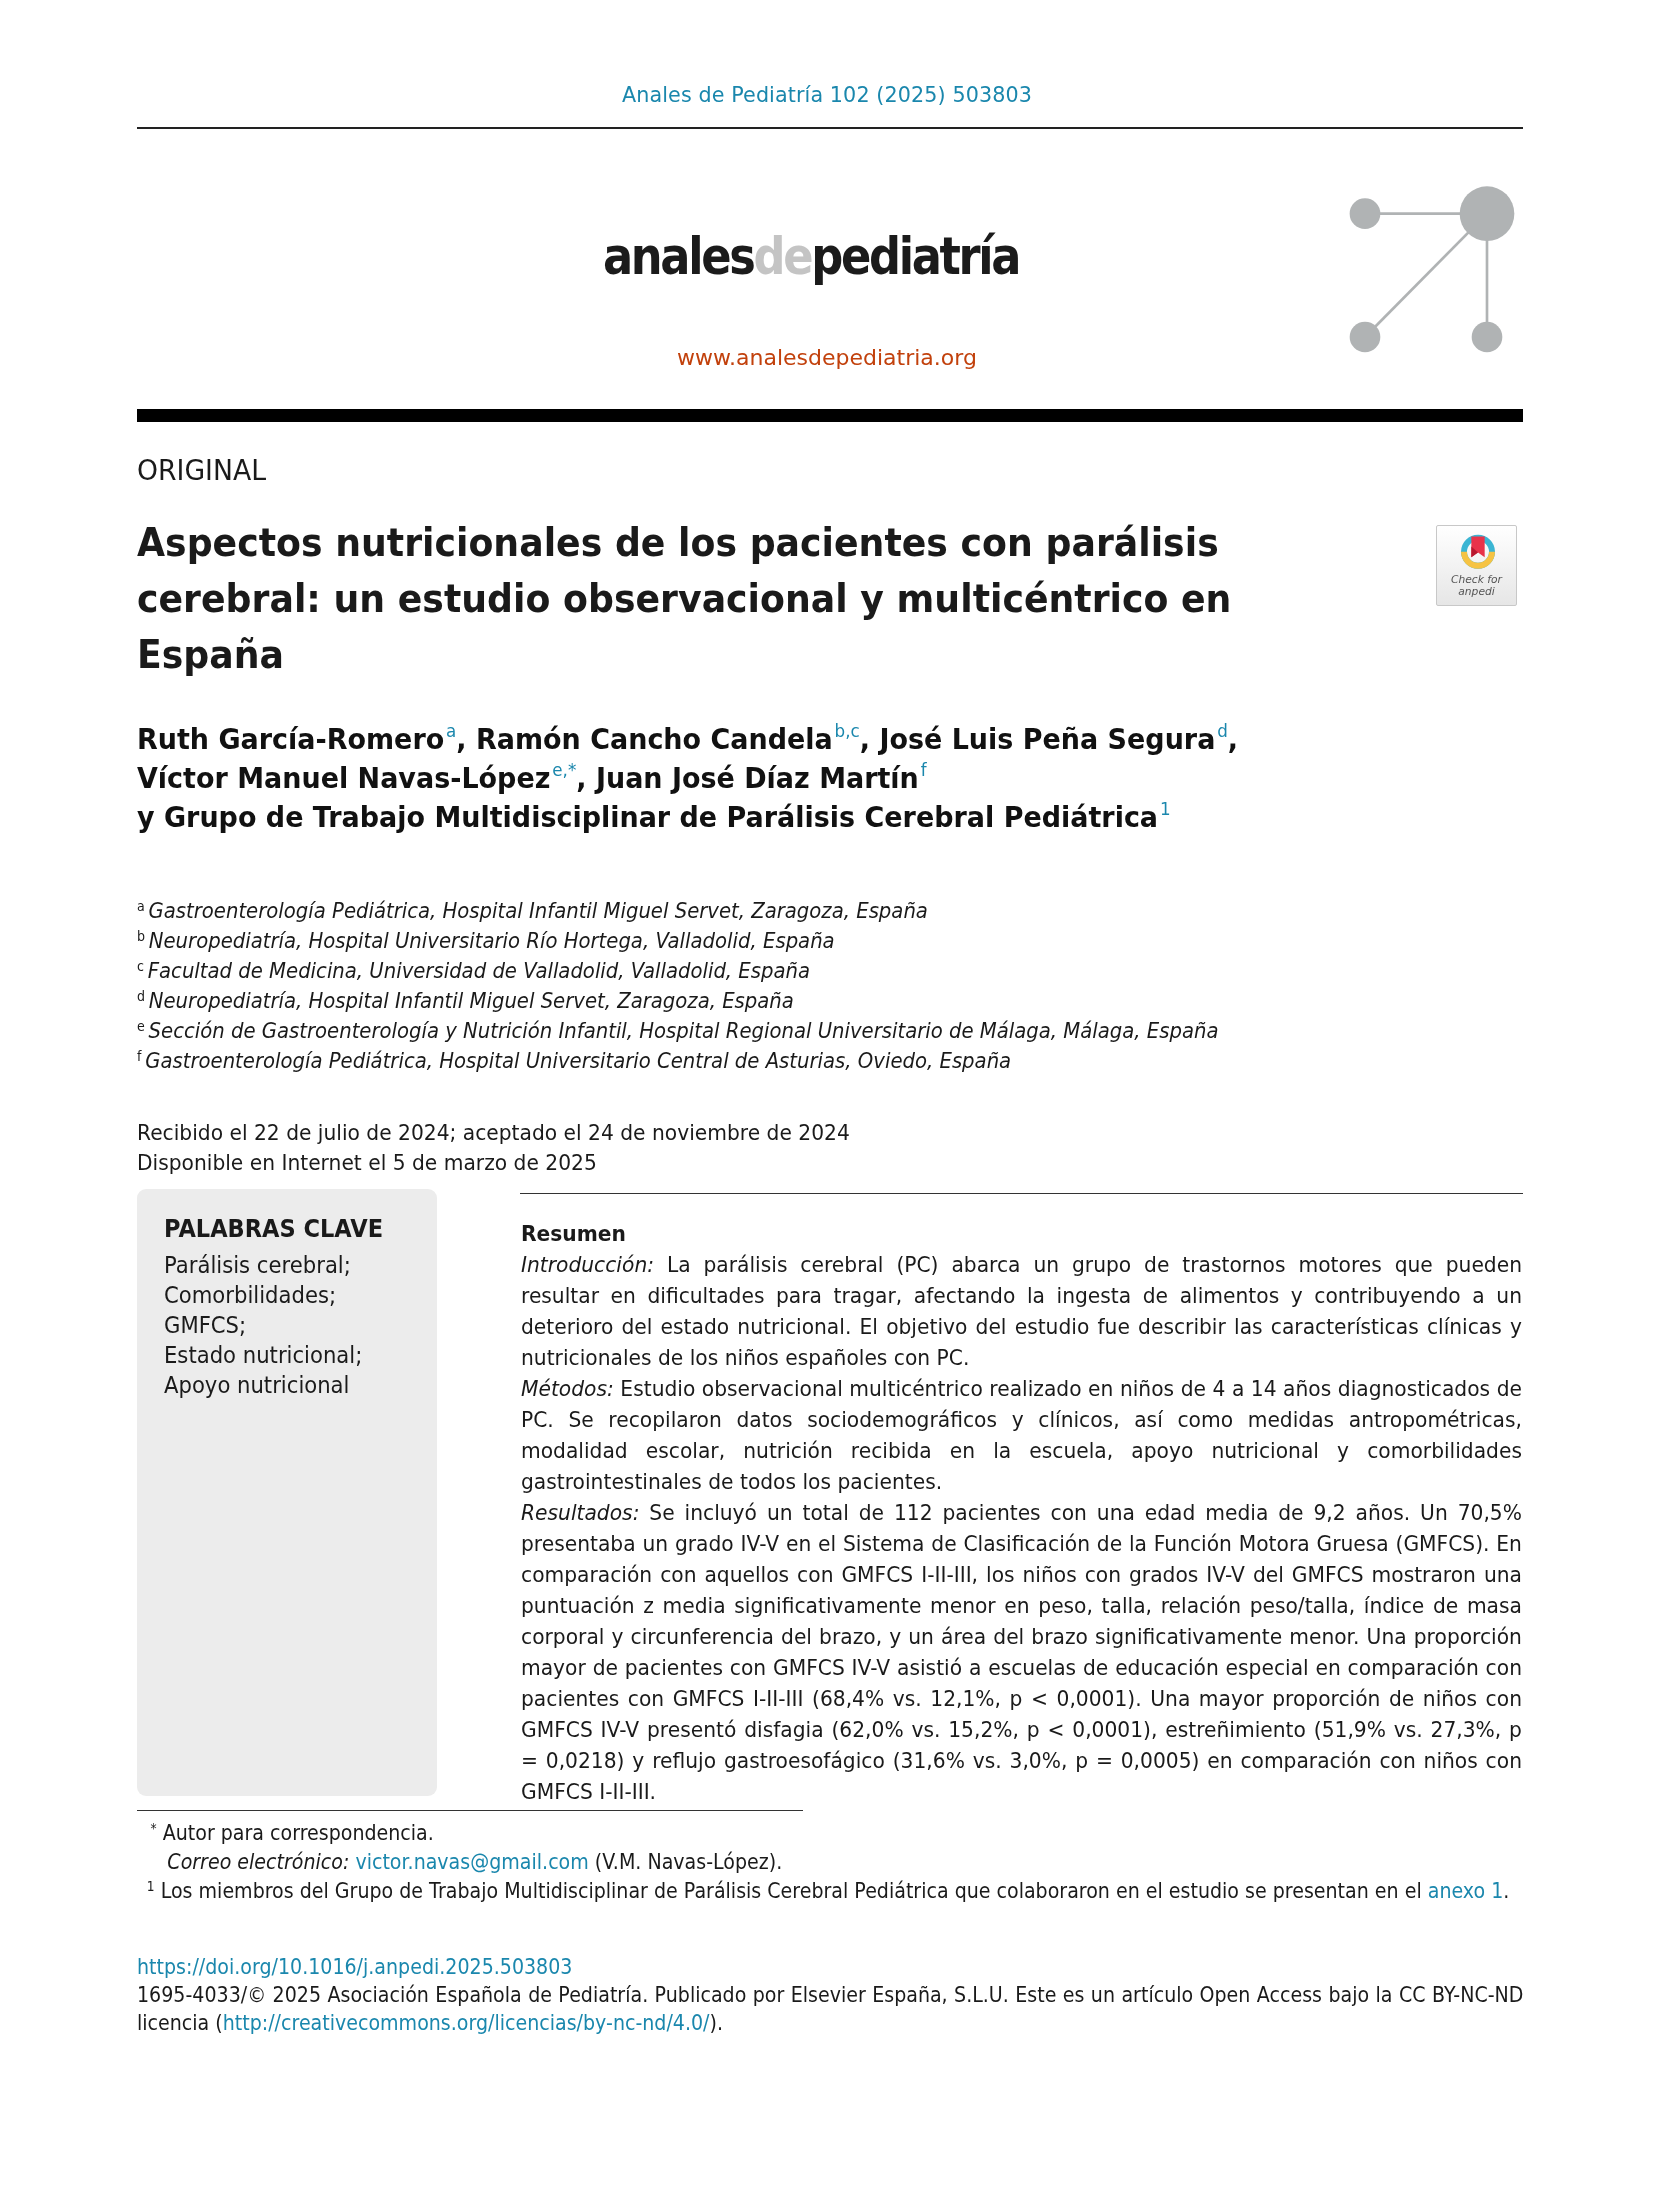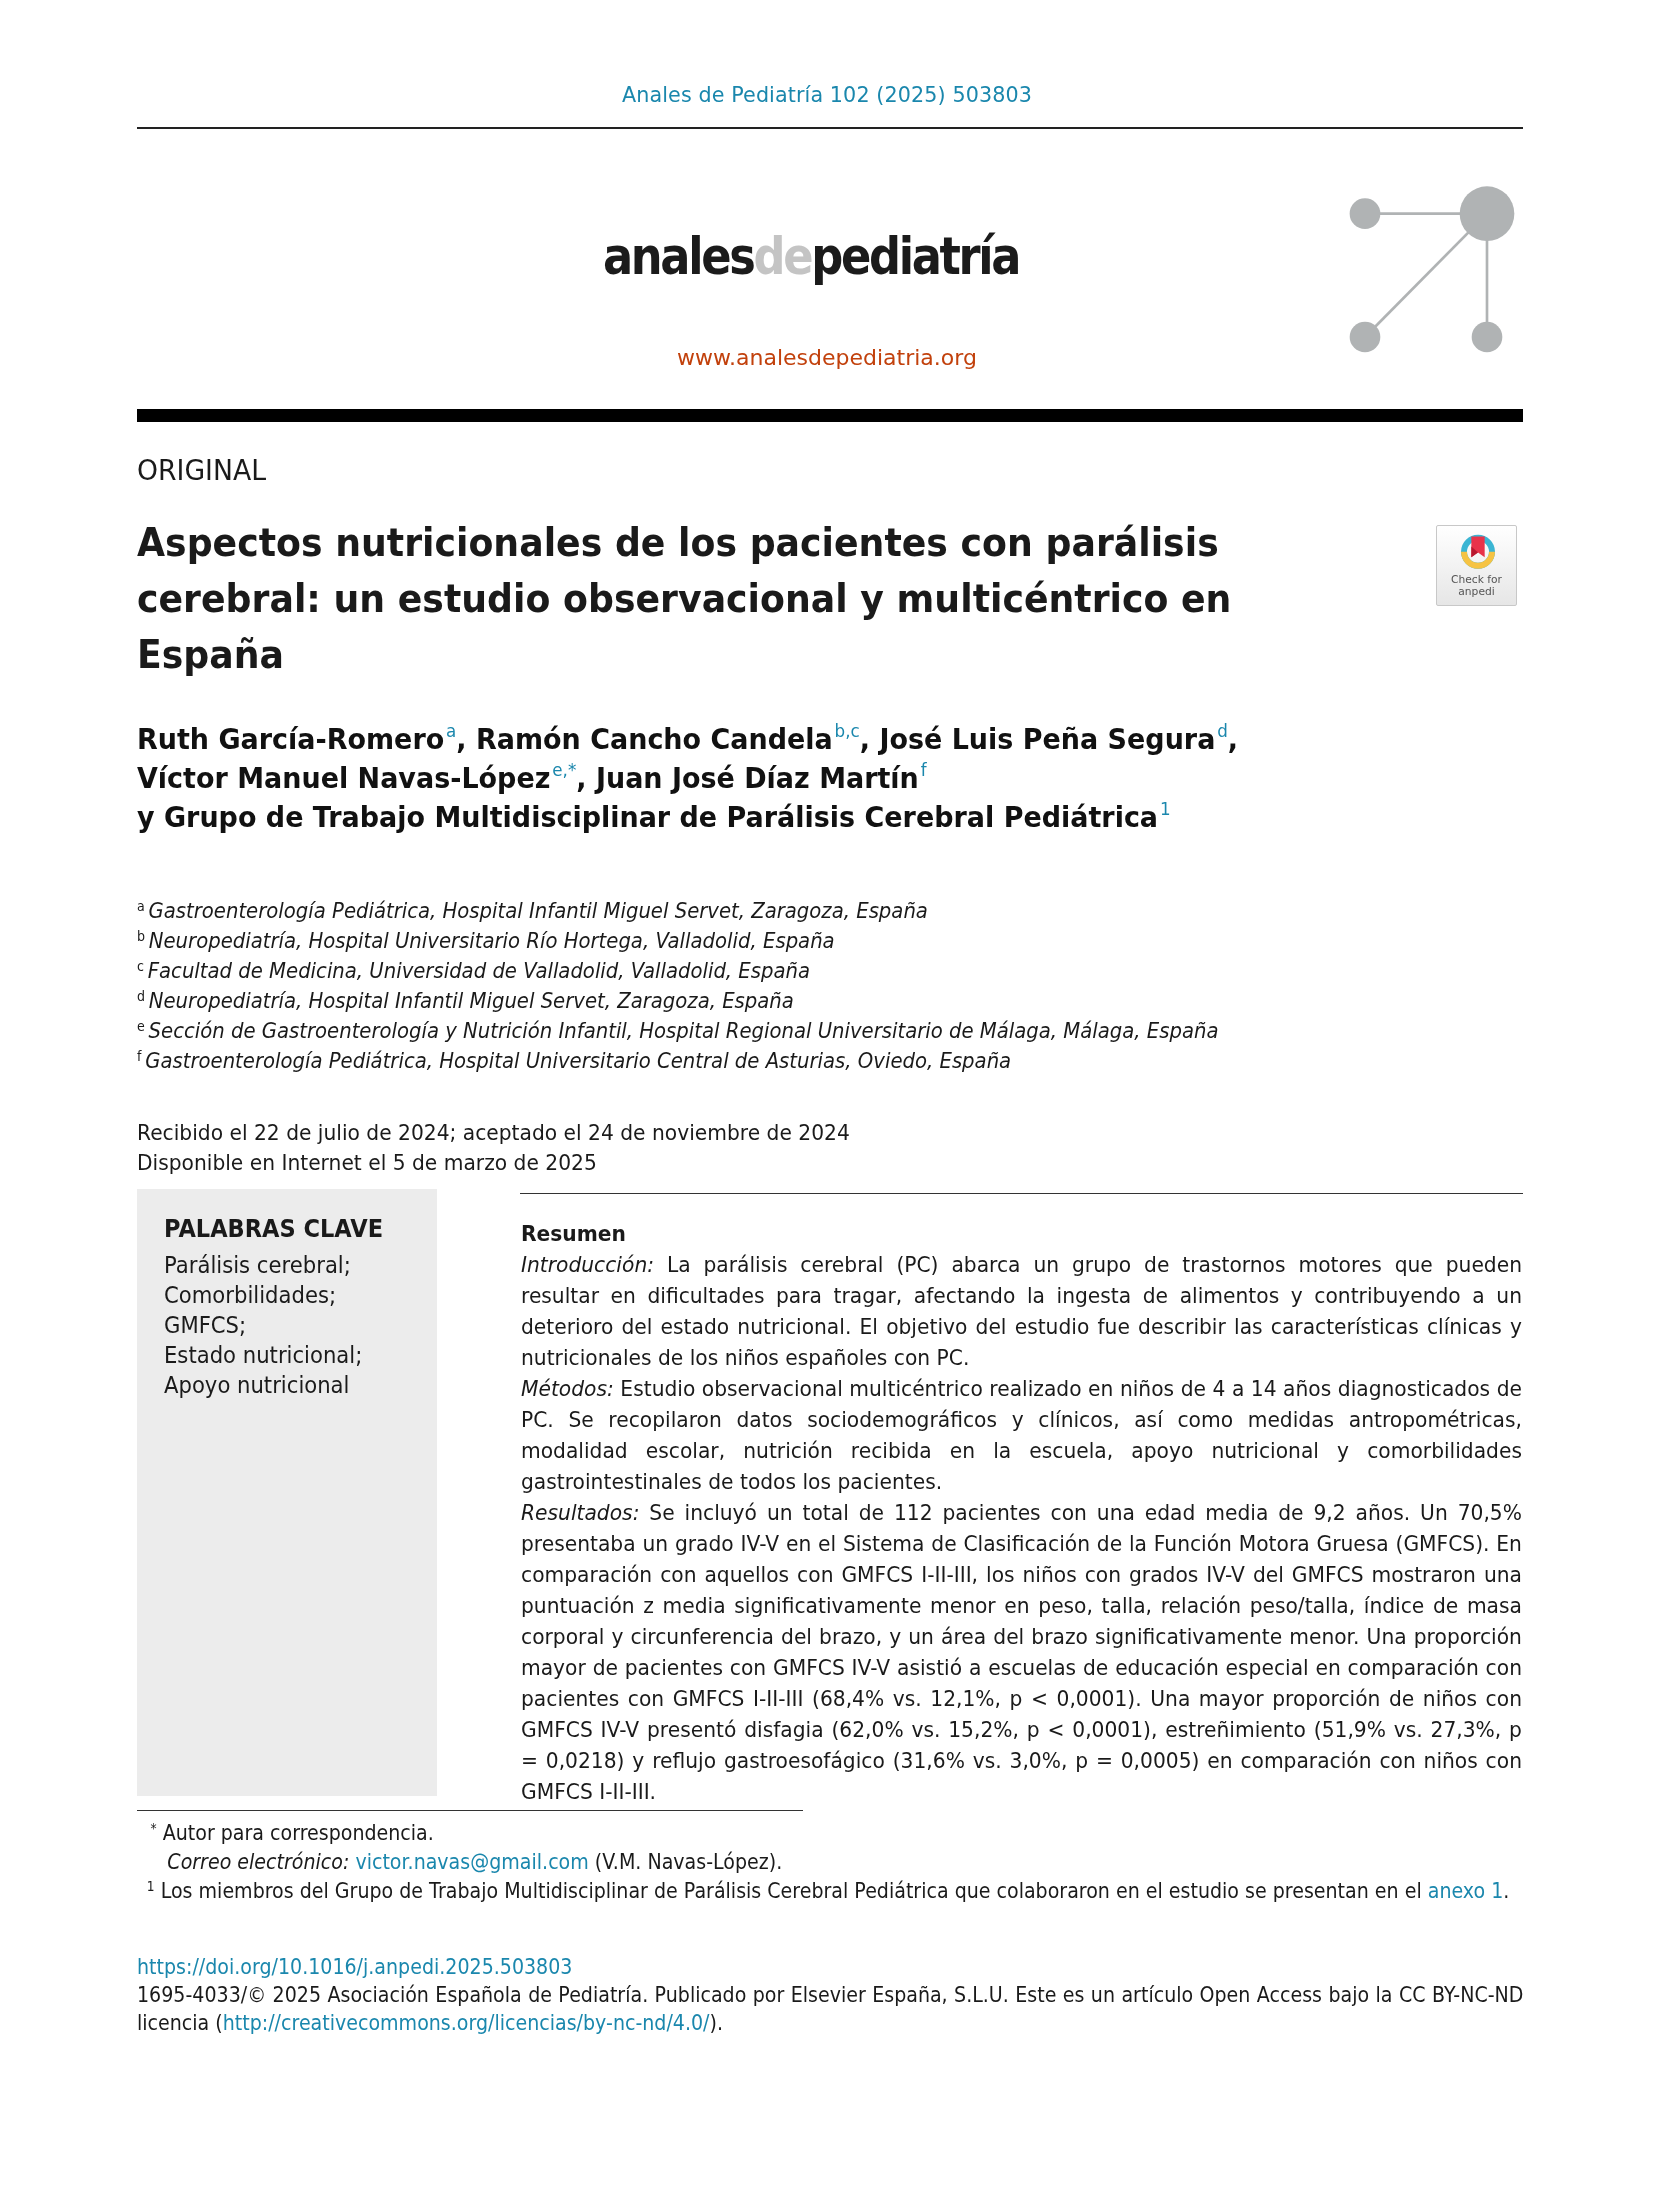--- a/index.html
+++ b/index.html
@@ -19,31 +19,31 @@
     #journal-url { left: 0; width: 1654px; top: 345px; text-align: center; font-size: 22px; color: #c2410c; }
     #network-logo { left: 1347px; top: 183px; width: 180px; height: 180px; }
 
     #thick-rule { left: 137px; width: 1386px; top: 409px; height: 13.3px; background: #000; }
 
     #section-label { left: 137px; top: 453px; font-size: 29px; color: #1a1a1a; transform: scaleX(0.92); transform-origin: left top; }
 
     #title { left: 137px; top: 515px; width: 1200px; font-size: 39px; font-weight: bold; line-height: 56px; color: #1a1a1a; transform: scaleX(0.93); transform-origin: left top; }
 
     #check-updates { left: 1436px; top: 525px; width: 81px; height: 81px; border: 0.7px solid #c8c8c8; border-radius: 2px; background: linear-gradient(#ffffff, #e6e6e6); box-sizing: border-box; }
-    #check-updates .cu-text { position: absolute; left: 0; width: 100%; top: 48px; text-align: center; font-size: 10.7px; line-height: 12px; color: #555; }
+    #check-updates .cu-text { position: absolute; left: 0; width: 100%; top: 48px; text-align: center; font-size: 10.7px; line-height: 12px; color: #555; font-style: italic; }
 
     #authors { left: 137px; top: 720px; width: 1334px; font-size: 29px; font-weight: bold; line-height: 39px; color: #111; transform: scaleX(0.93); transform-origin: left top; }
     #authors sup { color: #1a87ad; font-size: 18px; font-weight: normal; vertical-align: 12px; line-height: 0; margin-left: 2px; }
 
     #affiliations { left: 137px; top: 896px; width: 1334px; font-size: 20.7px; line-height: 30px; font-style: italic; color: #1a1a1a; transform: scaleX(0.95); transform-origin: left top; }
     #affiliations sup { font-style: normal; font-size: 13.3px; vertical-align: 7.3px; line-height: 0; margin-right: 4px; }
 
     #dates { left: 137px; top: 1118px; font-size: 21.3px; line-height: 30px; color: #1a1a1a; transform: scaleX(0.95); transform-origin: left top; }
 
-    #keywords-box { left: 137px; top: 1189px; width: 300px; height: 607px; background: #ececec; }
+    #keywords-box { left: 137px; top: 1189px; width: 300px; height: 607px; background: #ececec; border-radius: 9px; }
     #kw-heading { left: 27px; top: 25px; font-size: 25px; font-weight: bold; color: #1a1a1a; transform: scaleX(0.9); transform-origin: left top; white-space: nowrap; }
     #kw-list { left: 27px; top: 61px; font-size: 23px; line-height: 30px; color: #1a1a1a; transform: scaleX(0.92); transform-origin: left top; white-space: nowrap; }
 
     #abstract-rule { left: 520px; width: 1003px; top: 1193px; height: 1.3px; background: #333; }
     #abstract { left: 521px; top: 1218px; width: 1088px; font-size: 22px; line-height: 31px; color: #1a1a1a; text-align: justify; transform: scaleX(0.92); transform-origin: left top; }
     #abstract .heading { font-weight: bold; display: block; }
     #abstract .label { font-style: italic; }
     #abstract p { margin: 0; }
 
     #footnote-rule { left: 137px; width: 666px; top: 1810px; height: 1.3px; background: #333; }

